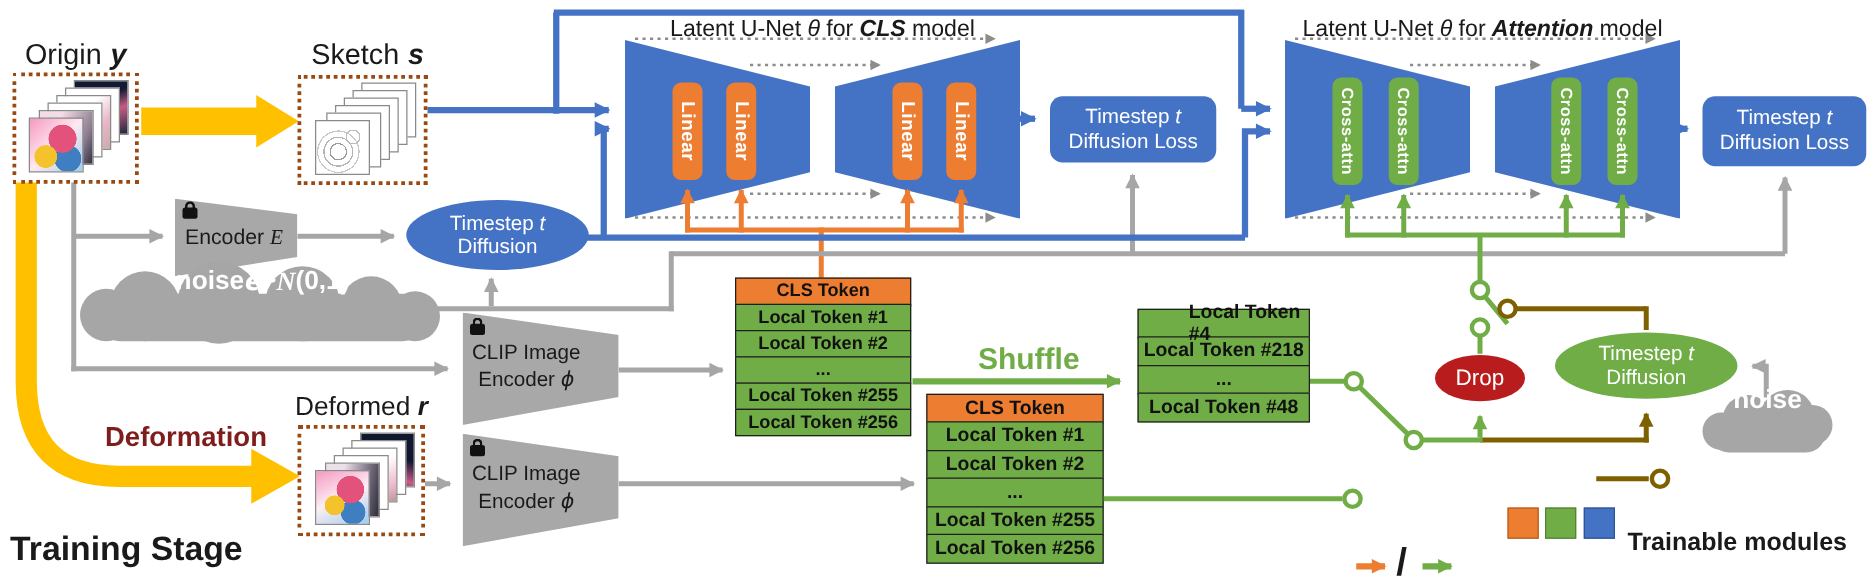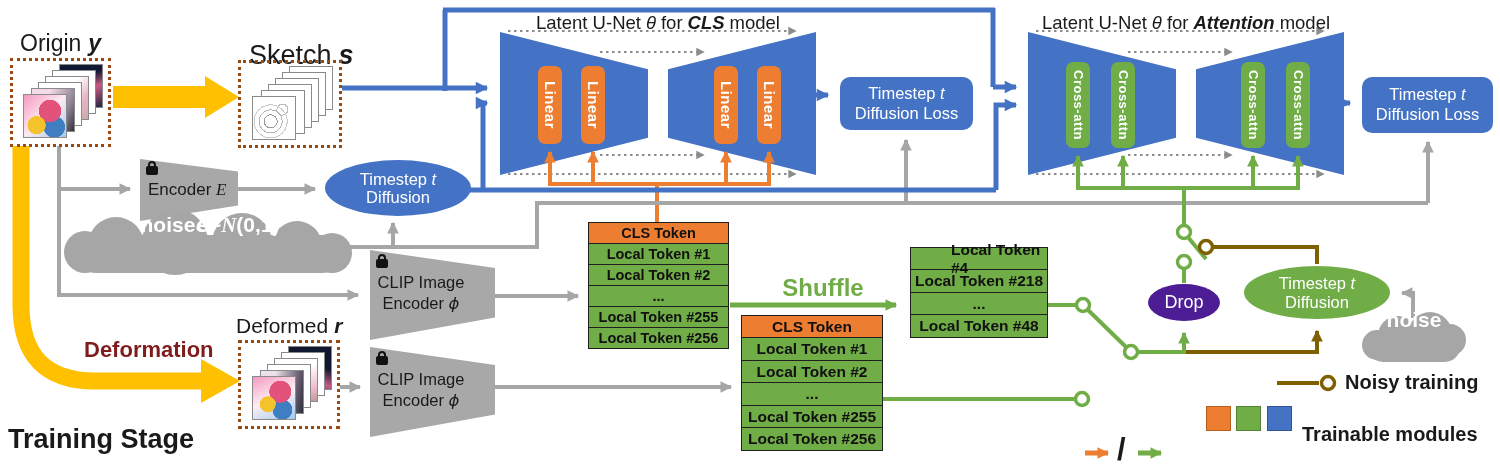--- a/index.html
+++ b/index.html
@@ -143,21 +143,21 @@
     <div class="sheet" style="left:25px;top:21px;"></div>
     <div class="sheet" style="left:18px;top:27px;background:linear-gradient(115deg,#f4dce6 30%,#8d7f91 75%,#32303f);"></div>
     <div class="sheet" style="left:10px;top:33px;background:
         radial-gradient(circle at 30% 72%,#f4c22b 0 21%,transparent 22%),
         radial-gradient(circle at 62% 38%,#e2527a 0 30%,transparent 31%),
         radial-gradient(circle at 72% 76%,#3f7fc1 0 24%,transparent 25%),
         linear-gradient(135deg,#f49ac1,#ffe9f0,#9ecbf0);"></div>
   </div>
 
 
-  <div class="lbl" style="left:249px;top:40px;font-size:27px;display:flex;gap:7px;">
+  <div class="lbl" style="left:249px;top:30px;font-size:23px;display:flex;gap:7px;">
     <span>Sketch</span>
     <span class="bi">s</span>
   </div>
   <div class="shape dotbox" style="left:238px;top:60px;width:104px;height:88px;">
     <div class="sheet" style="left:48px;top:3px;"></div>
     <div class="sheet" style="left:41px;top:9px;"></div>
     <div class="sheet" style="left:34px;top:15px;"></div>
     <div class="sheet" style="left:27px;top:21px;background:radial-gradient(circle at 55% 50%,transparent 0 9px,#cfcfcf 9px 10px,transparent 10px),#fff;"></div>
     <div class="sheet" style="left:20px;top:27px;background:radial-gradient(circle at 45% 55%,transparent 0 7px,#c4c4c4 7px 8px,transparent 8px 12px,#d8d8d8 12px 13px,transparent 13px),#fff;"></div>
     <div class="sheet" style="left:11px;top:33px;background:
@@ -308,38 +308,37 @@
     <div class="token-row" style="height:24px;font-size:15.5px;">Local Token #256</div>
   </div>
 
   <div class="token-stack" style="left:910px;top:247px;width:138px;">
     <div class="token-row" style="height:24px;font-size:15.5px;padding-left:40px;">Local Token #4</div>
     <div class="token-row" style="height:24px;font-size:15.5px;">Local Token #218</div>
     <div class="token-row" style="height:24px;font-size:15.5px;">...</div>
     <div class="token-row" style="height:24px;font-size:15.5px;">Local Token #48</div>
   </div>
 
-  <div class="shape ellipse" style="left:1148px;top:284px;width:72px;height:37px;background:#4c1d95;font-size:18px;">Drop</div>
+  <div class="shape ellipse" style="left:1148px;top:284px;width:72px;height:37px;background:#b91c1c;font-size:18px;">Drop</div>
   <div class="shape ellipse" style="left:1244px;top:266px;width:146px;height:53px;background:#70AD47;font-size:16.5px;">
     <div><span>Timestep </span><span class="it">t</span></div>
     <div>Diffusion</div>
   </div>
 
   <div class="cloud" style="left:1362px;top:308px;width:104px;height:62px;">
     <div class="puff" style="left:0px;top:22px;width:30px;height:30px;"></div>
     <div class="puff" style="left:16px;top:8px;width:40px;height:40px;"></div>
     <div class="puff" style="left:46px;top:4px;width:44px;height:44px;"></div>
     <div class="puff" style="left:72px;top:16px;width:32px;height:32px;"></div>
     <div class="base" style="left:6px;top:24px;width:92px;height:30px;"></div>
     <div class="ctext" style="font-size:21px;">noise</div>
   </div>
 
   <div class="lbl" style="left:8px;top:424px;font-size:27px;font-weight:700;">Training Stage</div>
 
-  <div class="lbl" style="left:1345px;top:371px;font-size:20px;font-weight:700;">Noisy training</div>
   <div class="legend-sq" style="left:1206px;top:406px;background:#ED7D31;border:1.5px solid #b55f1e;"></div>
   <div class="legend-sq" style="left:1236px;top:406px;background:#70AD47;border:1.5px solid #548235;"></div>
   <div class="legend-sq" style="left:1267px;top:406px;background:#4472C4;border:1.5px solid #2f5597;"></div>
   <div class="lbl" style="left:1302px;top:423px;font-size:20px;font-weight:700;">Trainable modules</div>
   <div class="lbl" style="left:1117px;top:432px;font-size:31px;font-weight:700;">/</div>
 
   <svg id="svg-over" class="layer" width="1500" height="466" viewBox="0 0 1500 466">
 
     <g stroke="#ED7D31" stroke-width="4" fill="none">
       <line x1="548" y1="184" x2="771" y2="184"></line>

